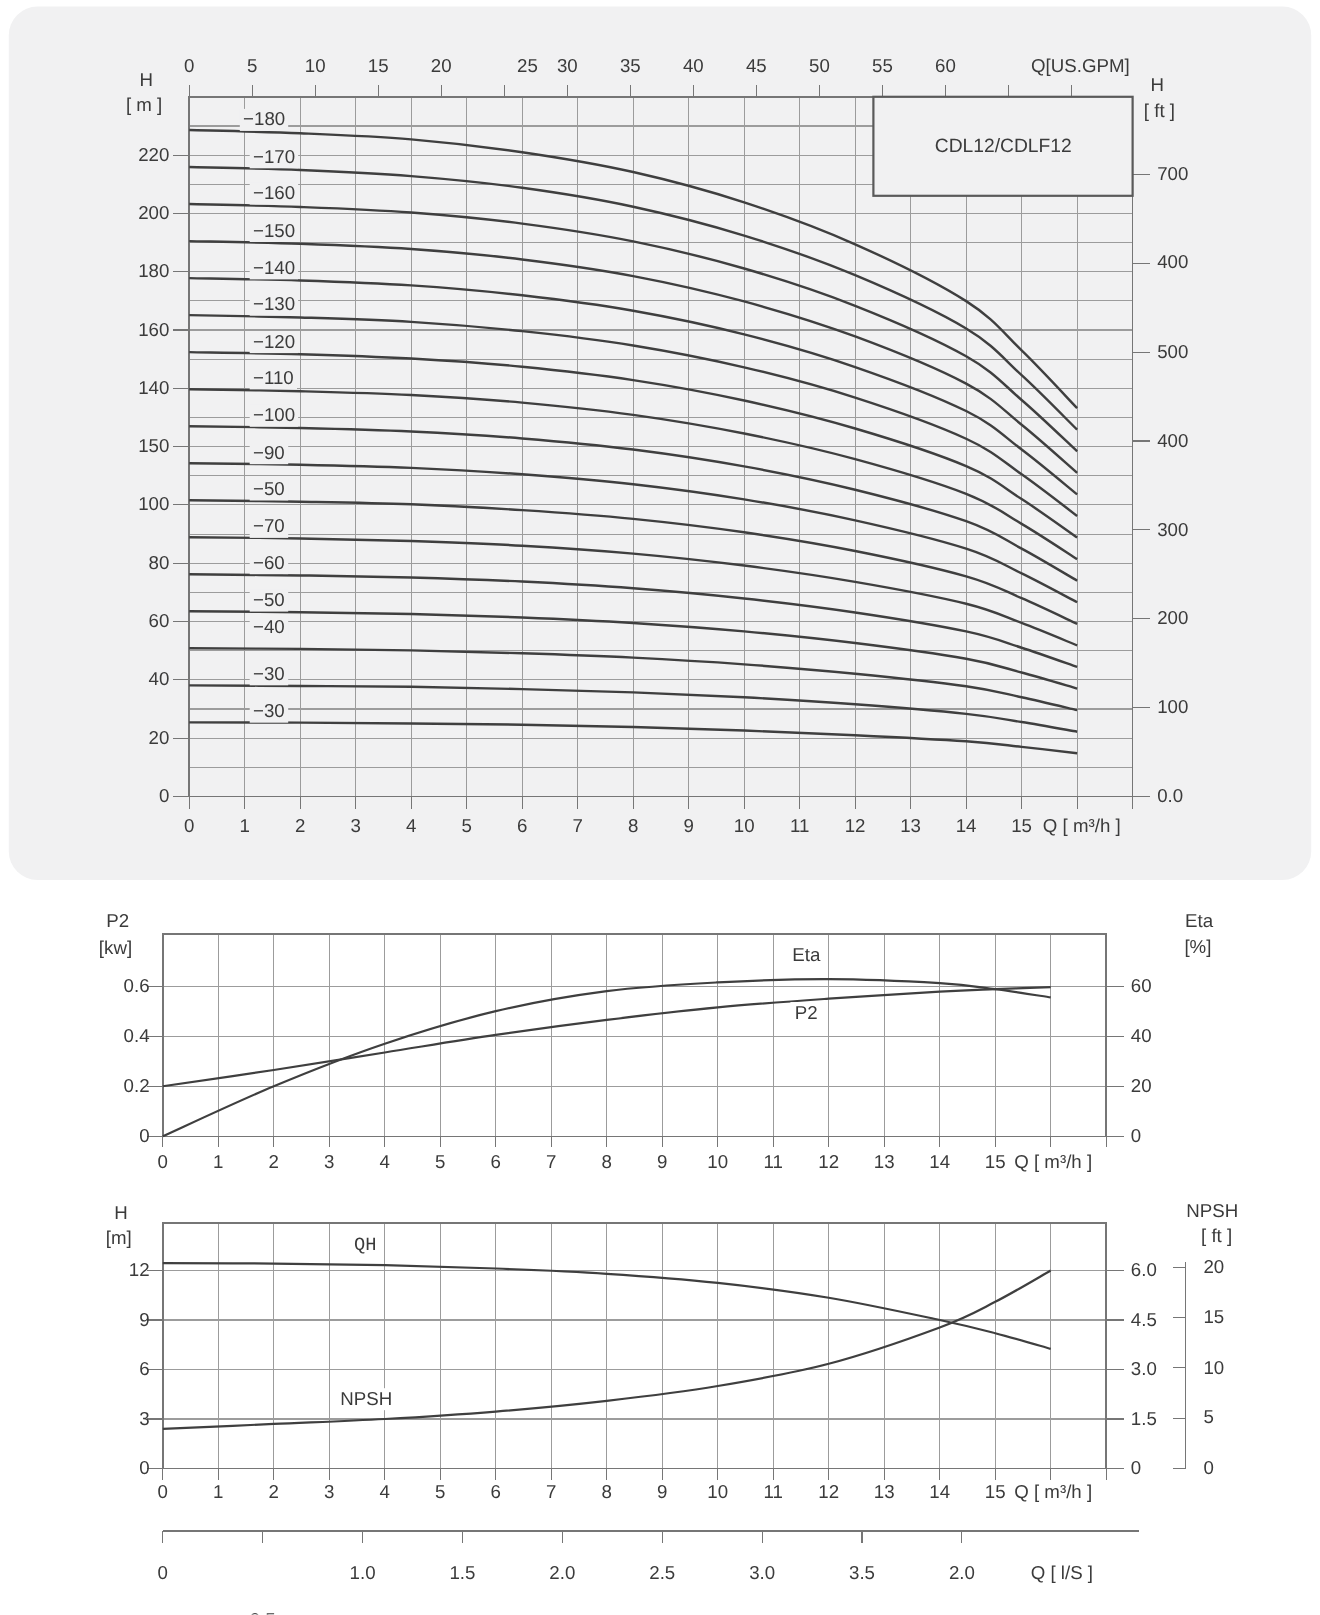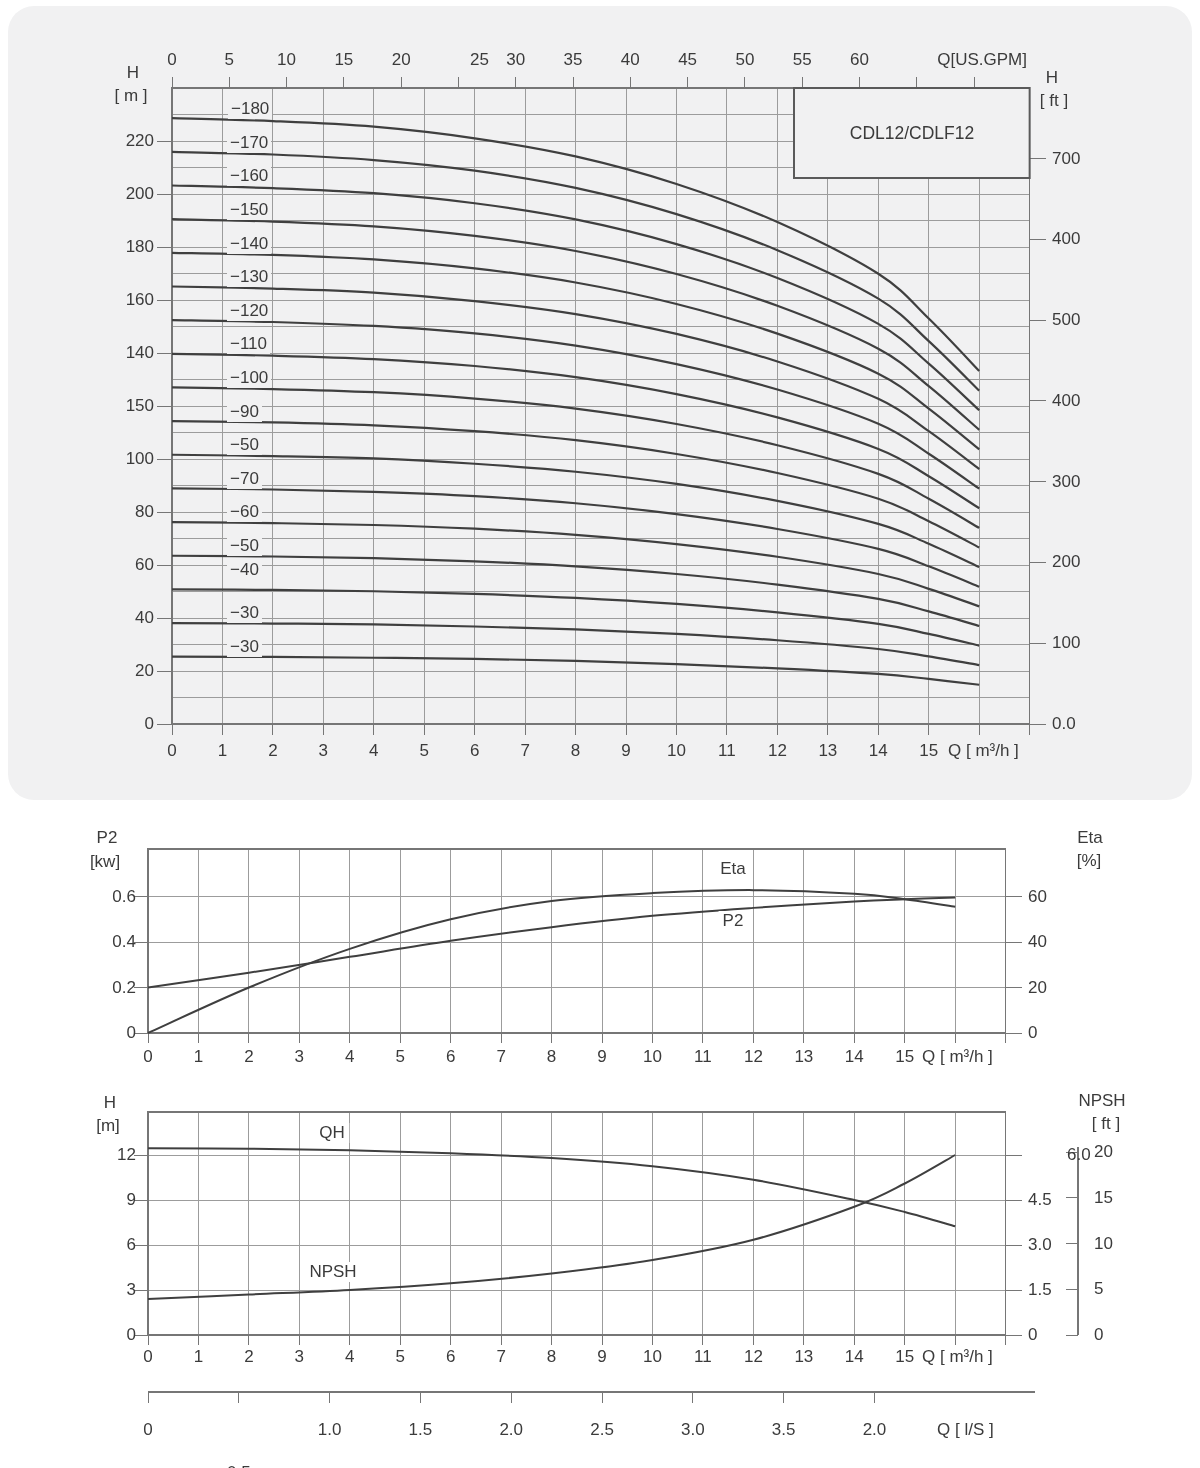--- a/index.html
+++ b/index.html
@@ -311,21 +311,21 @@
     <div class="lbl c" style="left: 474.7px; top: 751px;">6</div>
     <div class="lbl c" style="left: 525.15px; top: 751px;">7</div>
     <div class="lbl c" style="left: 575.6px; top: 751px;">8</div>
     <div class="lbl c" style="left: 626.05px; top: 751px;">9</div>
     <div class="lbl c" style="left: 676.5px; top: 751px;">10</div>
     <div class="lbl c" style="left: 726.95px; top: 751px;">11</div>
     <div class="lbl c" style="left: 777.4px; top: 751px;">12</div>
     <div class="lbl c" style="left: 827.85px; top: 751px;">13</div>
     <div class="lbl c" style="left: 878.3px; top: 751px;">14</div>
     <div class="lbl c" style="left: 928.75px; top: 751px;">15</div>
-    <div class="lbl knock-card" style="left: 228px; top: 99.164px;">−180</div>
+    <div class="lbl knock-card" style="left: 218px; top: 99.164px;">−180</div>
     <div class="lbl knock-card" style="left: 227px; top: 132.766px;">−170</div>
     <div class="lbl knock-card" style="left: 227px; top: 166.368px;">−160</div>
     <div class="lbl knock-card" style="left: 227px; top: 199.97px;">−150</div>
     <div class="lbl knock-card" style="left: 227px; top: 233.572px;">−140</div>
     <div class="lbl knock-card" style="left: 227px; top: 267.174px;">−130</div>
     <div class="lbl knock-card" style="left: 227px; top: 300.776px;">−120</div>
     <div class="lbl knock-card" style="left: 227px; top: 334.378px;">−110</div>
     <div class="lbl knock-card" style="left: 227px; top: 367.98px;">−100</div>
     <div class="lbl knock-card" style="left: 227px; top: 401.582px;">−90</div>
     <div class="lbl knock-card" style="left: 227px; top: 435.184px;">−50</div>
@@ -359,21 +359,21 @@
     <div class="lbl c" style="left: 803.85px; top: 1057px;">13</div>
     <div class="lbl c" style="left: 854.3px; top: 1057px;">14</div>
     <div class="lbl c" style="left: 904.75px; top: 1057px;">15</div>
     <div class="lbl c knock-white" style="left: 733px; top: 869px;">Eta</div>
     <div class="lbl c knock-white" style="left: 733px; top: 921px;">P2</div>
     <div class="lbl r" style="left: 136px; top: 1155px;">12</div>
     <div class="lbl r" style="left: 136px; top: 1200px;">9</div>
     <div class="lbl r" style="left: 136px; top: 1245px;">6</div>
     <div class="lbl r" style="left: 136px; top: 1290px;">3</div>
     <div class="lbl r" style="left: 136px; top: 1335px;">0</div>
-    <div class="lbl l" style="left: 1028px; top: 1155px; margin-left: 39px;">6.0</div>
+    <div class="lbl l" style="left: 1028px; top: 1155px;">6.0</div>
     <div class="lbl l" style="left: 1028px; top: 1200px;">4.5</div>
     <div class="lbl l" style="left: 1028px; top: 1245px;">3.0</div>
     <div class="lbl l" style="left: 1028px; top: 1290px;">1.5</div>
     <div class="lbl l" style="left: 1028px; top: 1335px;">0</div>
     <div class="lbl l" style="left: 1094px; top: 1152.12px;">20</div>
     <div class="lbl l" style="left: 1094px; top: 1197.84px;">15</div>
     <div class="lbl l" style="left: 1094px; top: 1243.56px;">10</div>
     <div class="lbl l" style="left: 1094px; top: 1289.28px;">5</div>
     <div class="lbl l" style="left: 1094px; top: 1335px;">0</div>
     <div class="lbl c" style="left: 148px; top: 1357px;">0</div>
@@ -394,15 +394,15 @@
     <div class="lbl c" style="left: 904.75px; top: 1357px;">15</div>
     <div class="lbl c" style="left: 148px; top: 1430px;">0</div>
     <div class="lbl c" style="left: 238.81px; top: 1473px;">0.5</div>
     <div class="lbl c" style="left: 329.62px; top: 1430px;">1.0</div>
     <div class="lbl c" style="left: 420.43px; top: 1430px;">1.5</div>
     <div class="lbl c" style="left: 511.24px; top: 1430px;">2.0</div>
     <div class="lbl c" style="left: 602.05px; top: 1430px;">2.5</div>
     <div class="lbl c" style="left: 692.86px; top: 1430px;">3.0</div>
     <div class="lbl c" style="left: 783.67px; top: 1430px;">3.5</div>
     <div class="lbl c" style="left: 874.48px; top: 1430px;">2.0</div>
-    <div class="lbl c knock-white" style="left: 332px; top: 1133px;">QH</div>
+    <div class="lbl c knock-white" style="left: 332px; top: 1133px; font-family: Liberation Mono, monospace;">QH</div>
     <div class="lbl c knock-white" style="left: 333px; top: 1272px;">NPSH</div>
   </div>
 
 </body></html>

